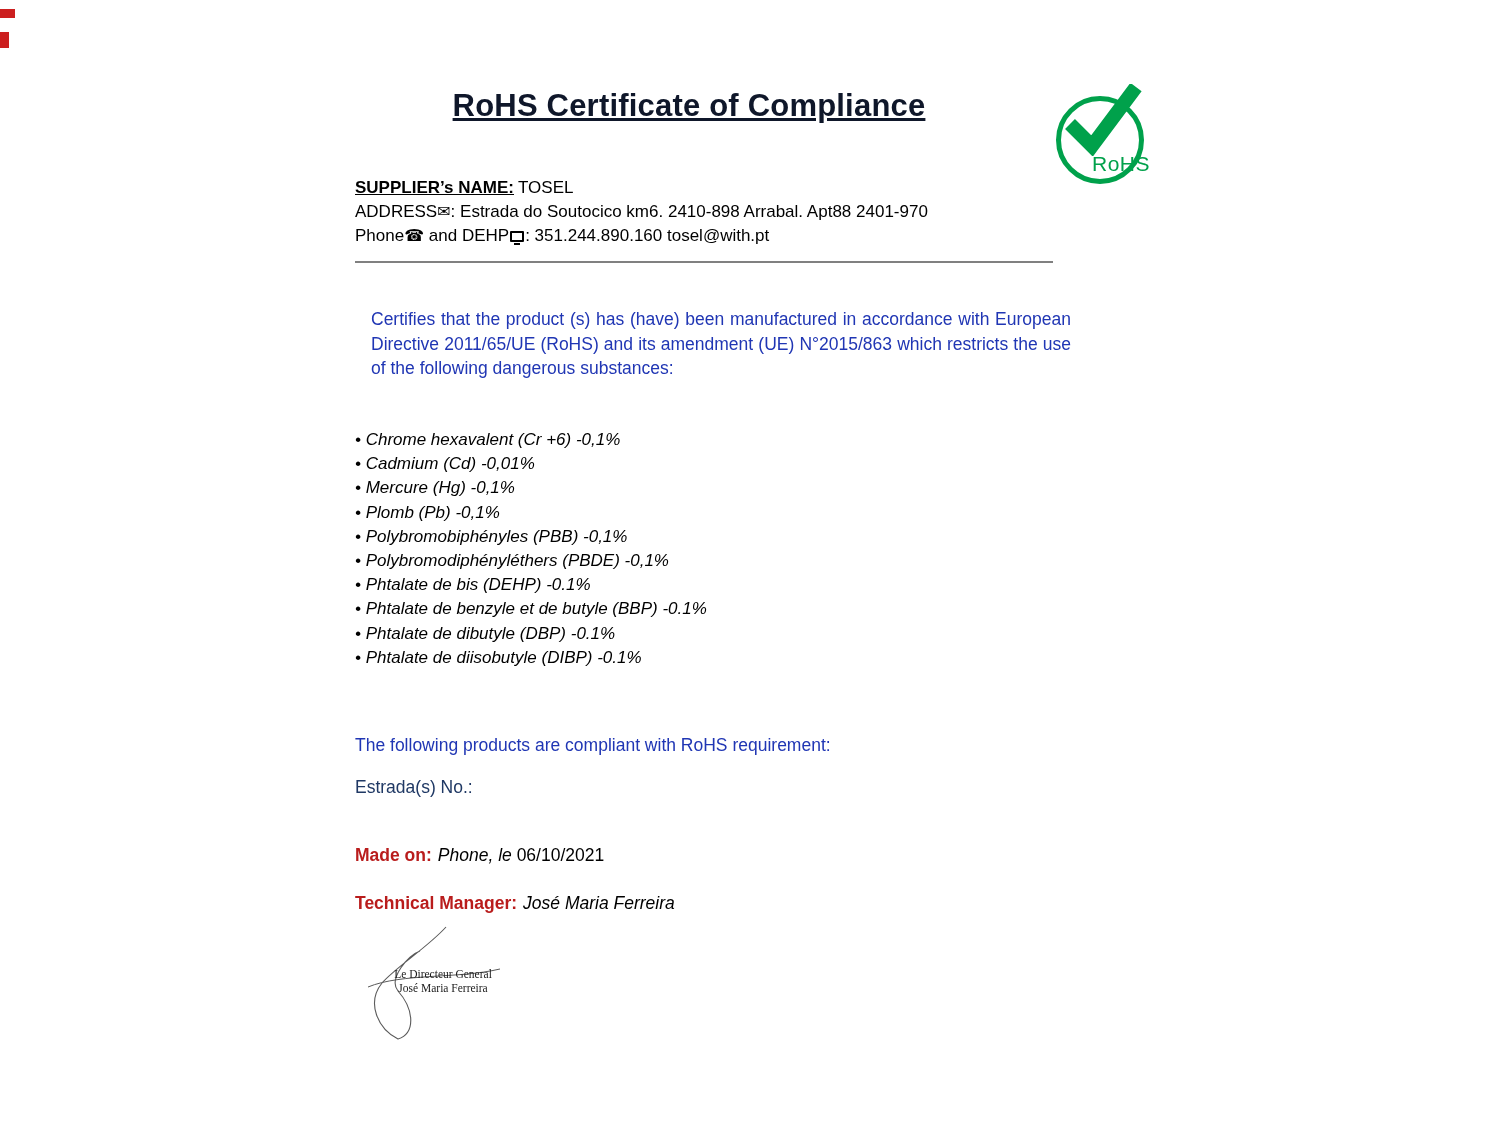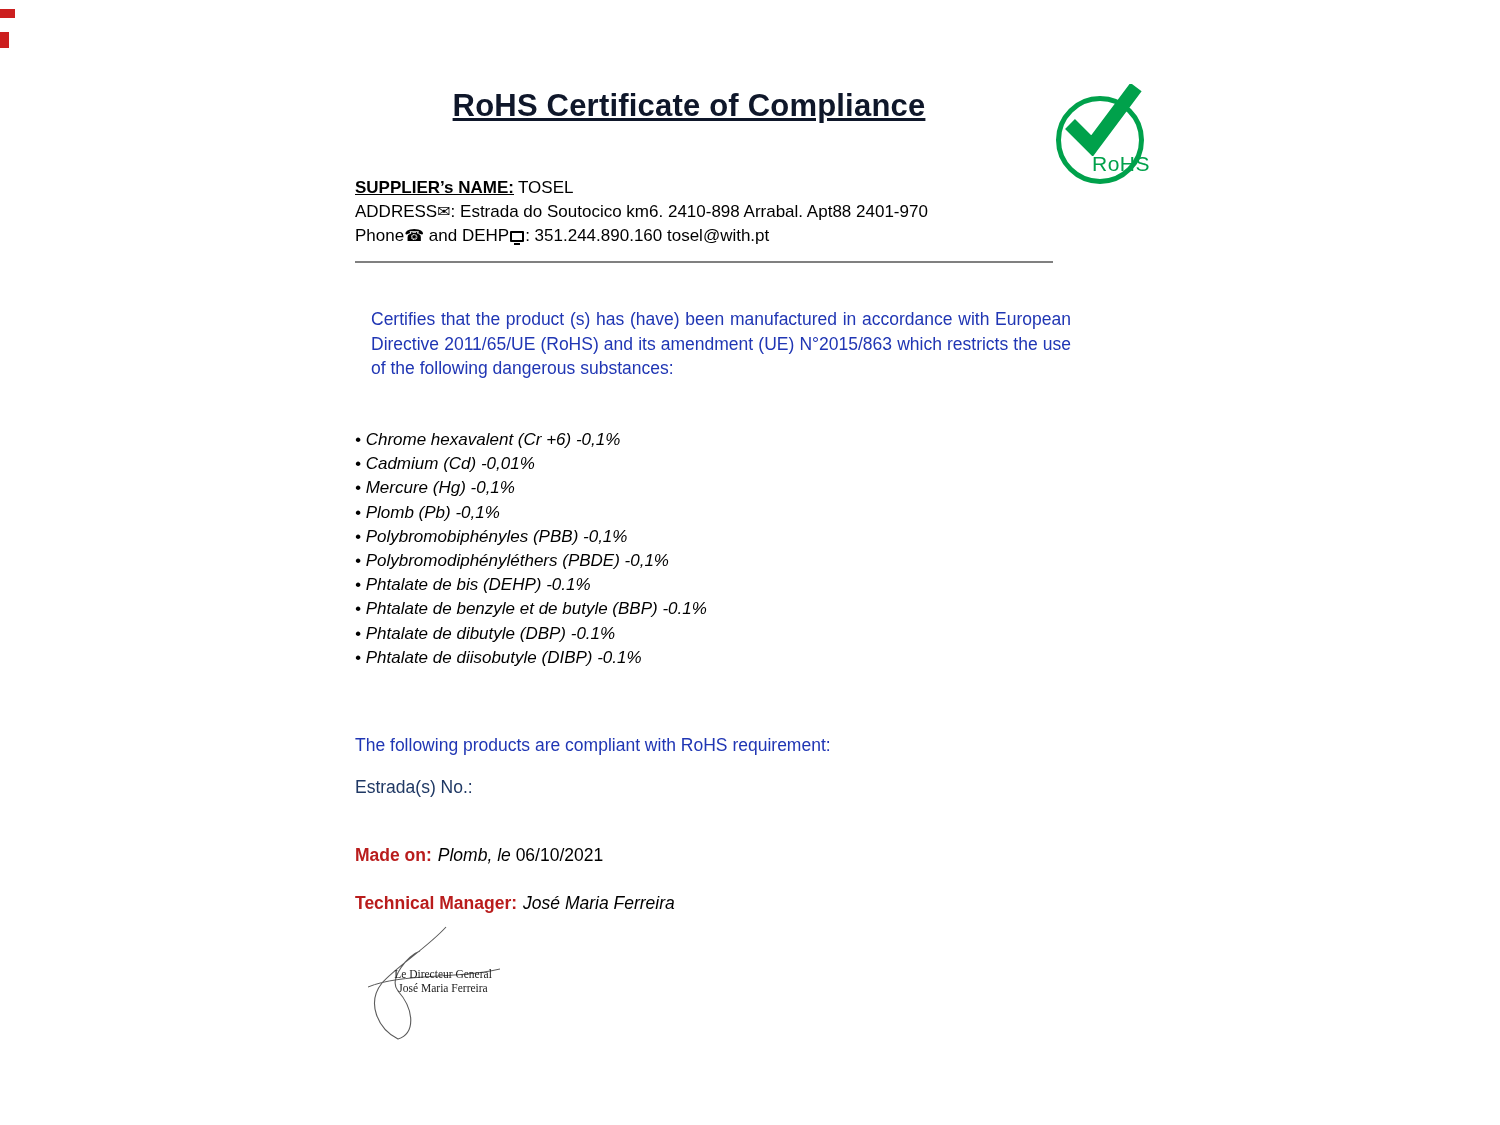--- a/index.html
+++ b/index.html
@@ -176,21 +176,21 @@
       <li>Phtalate de dibutyle (DBP) -0.1%</li>
       <li>Phtalate de diisobutyle (DIBP) -0.1%</li>
     </ul>
   </div>
 
   <div class="compliance-line">The following products are compliant with RoHS requirement:</div>
 
   <div class="article-line">Estrada(s) No.:</div>
 
   <div class="made-on">
-    <span class="navy-bold">Made on:</span><span class="italic-val">Plomb, le</span> <span>06/10/2021</span>
+    <span class="navy-bold">Made on:</span><span class="italic-val">Phone, le</span> <span>06/10/2021</span>
   </div>
 
   <div class="tech-mgr">
     <span class="navy-bold">Technical Manager:</span><span class="italic-val">José Maria Ferreira</span>
   </div>
 
   <div class="signature">
     <svg width="150" height="120" viewBox="0 0 150 120">
       <path d="M88,2 C70,22 38,42 24,58 C8,78 20,104 40,114 C58,108 56,84 40,66 C30,54 50,30 62,26" fill="none" stroke="#5a5a5a" stroke-width="1.1"></path>
       <path d="M10,62 C44,48 100,54 142,44" fill="none" stroke="#5a5a5a" stroke-width="1.0"></path>

